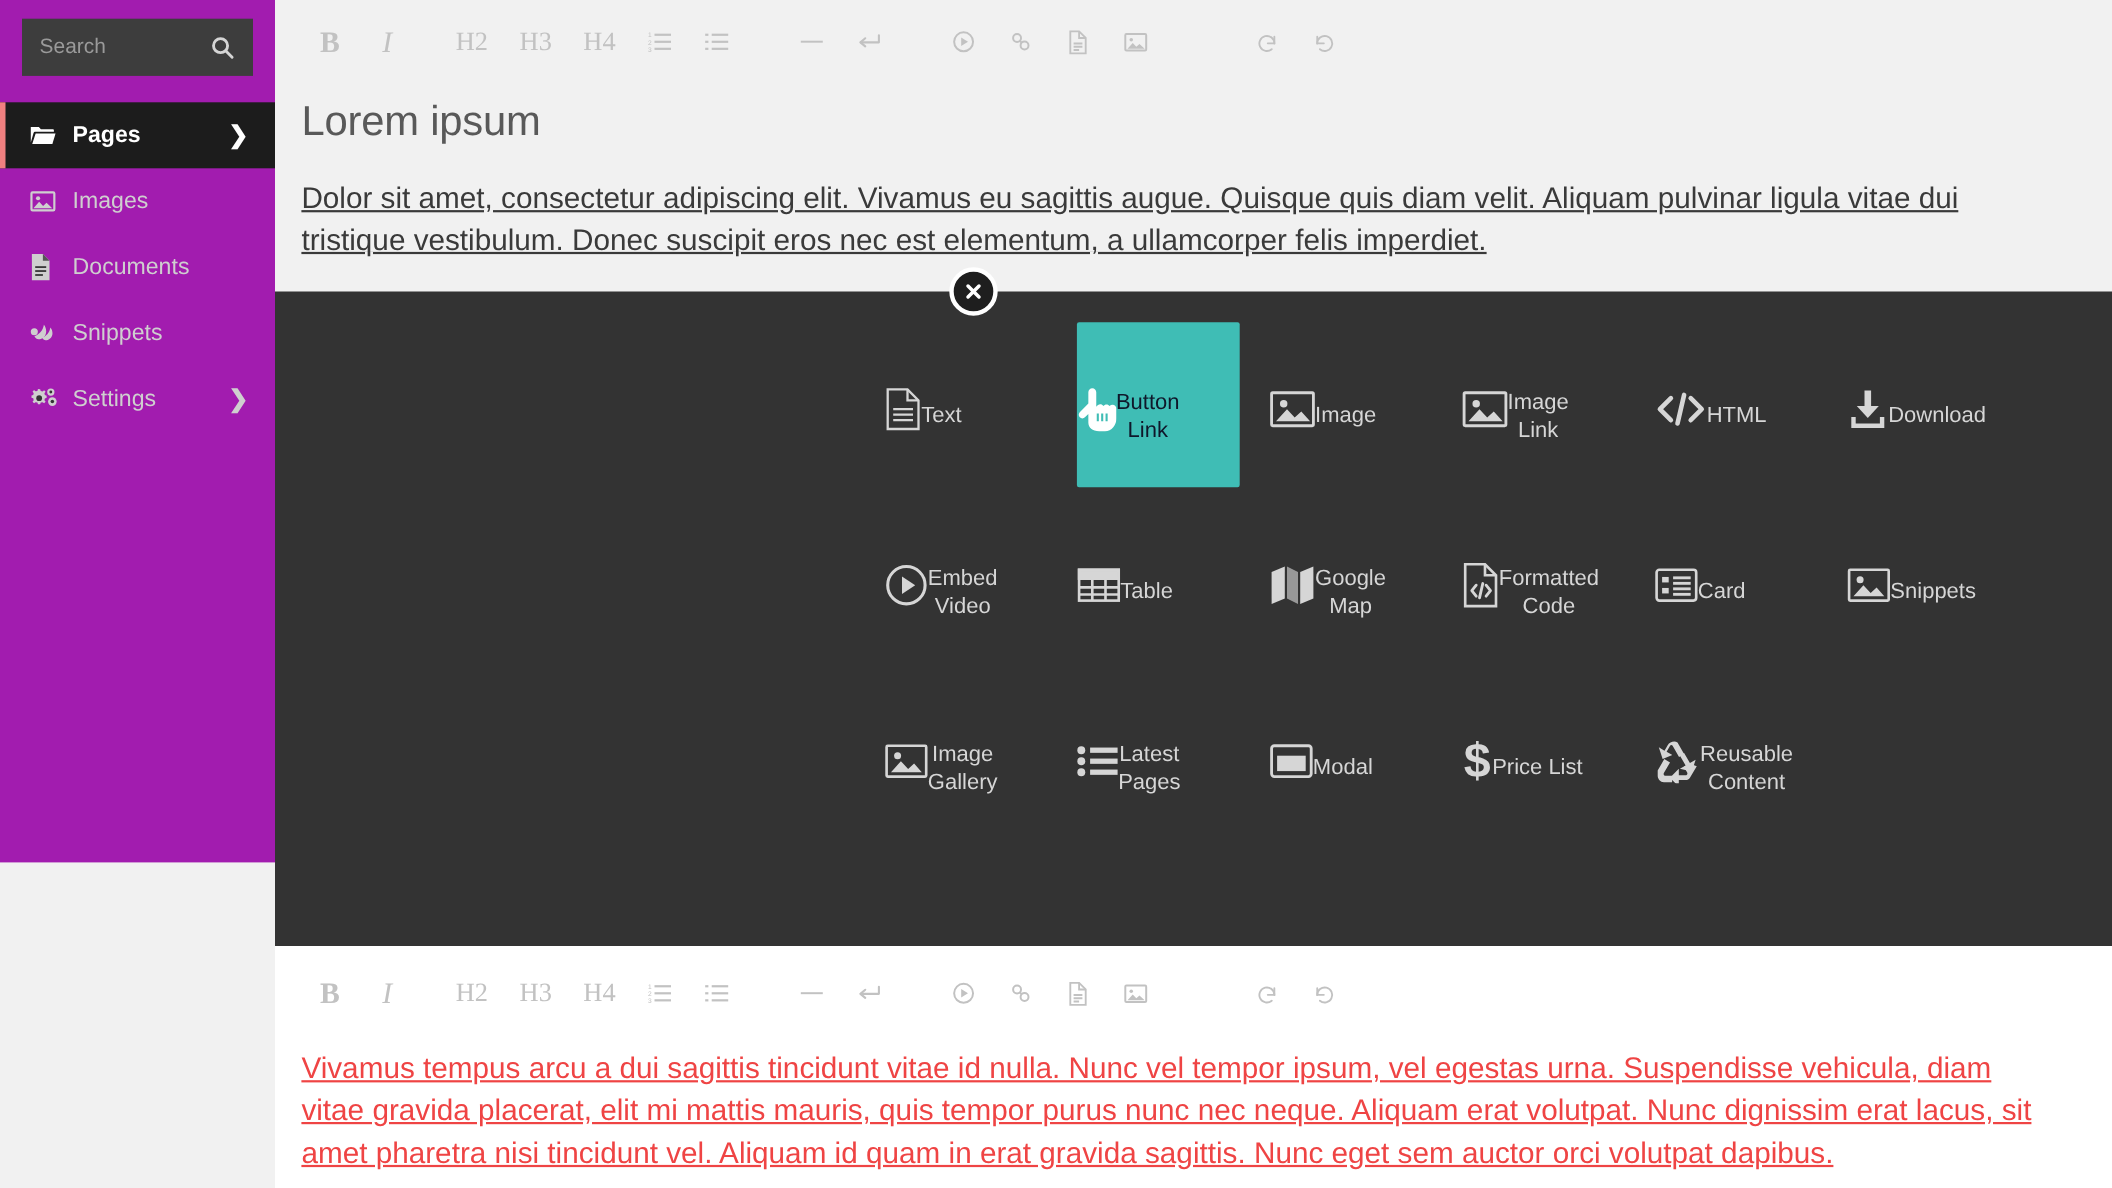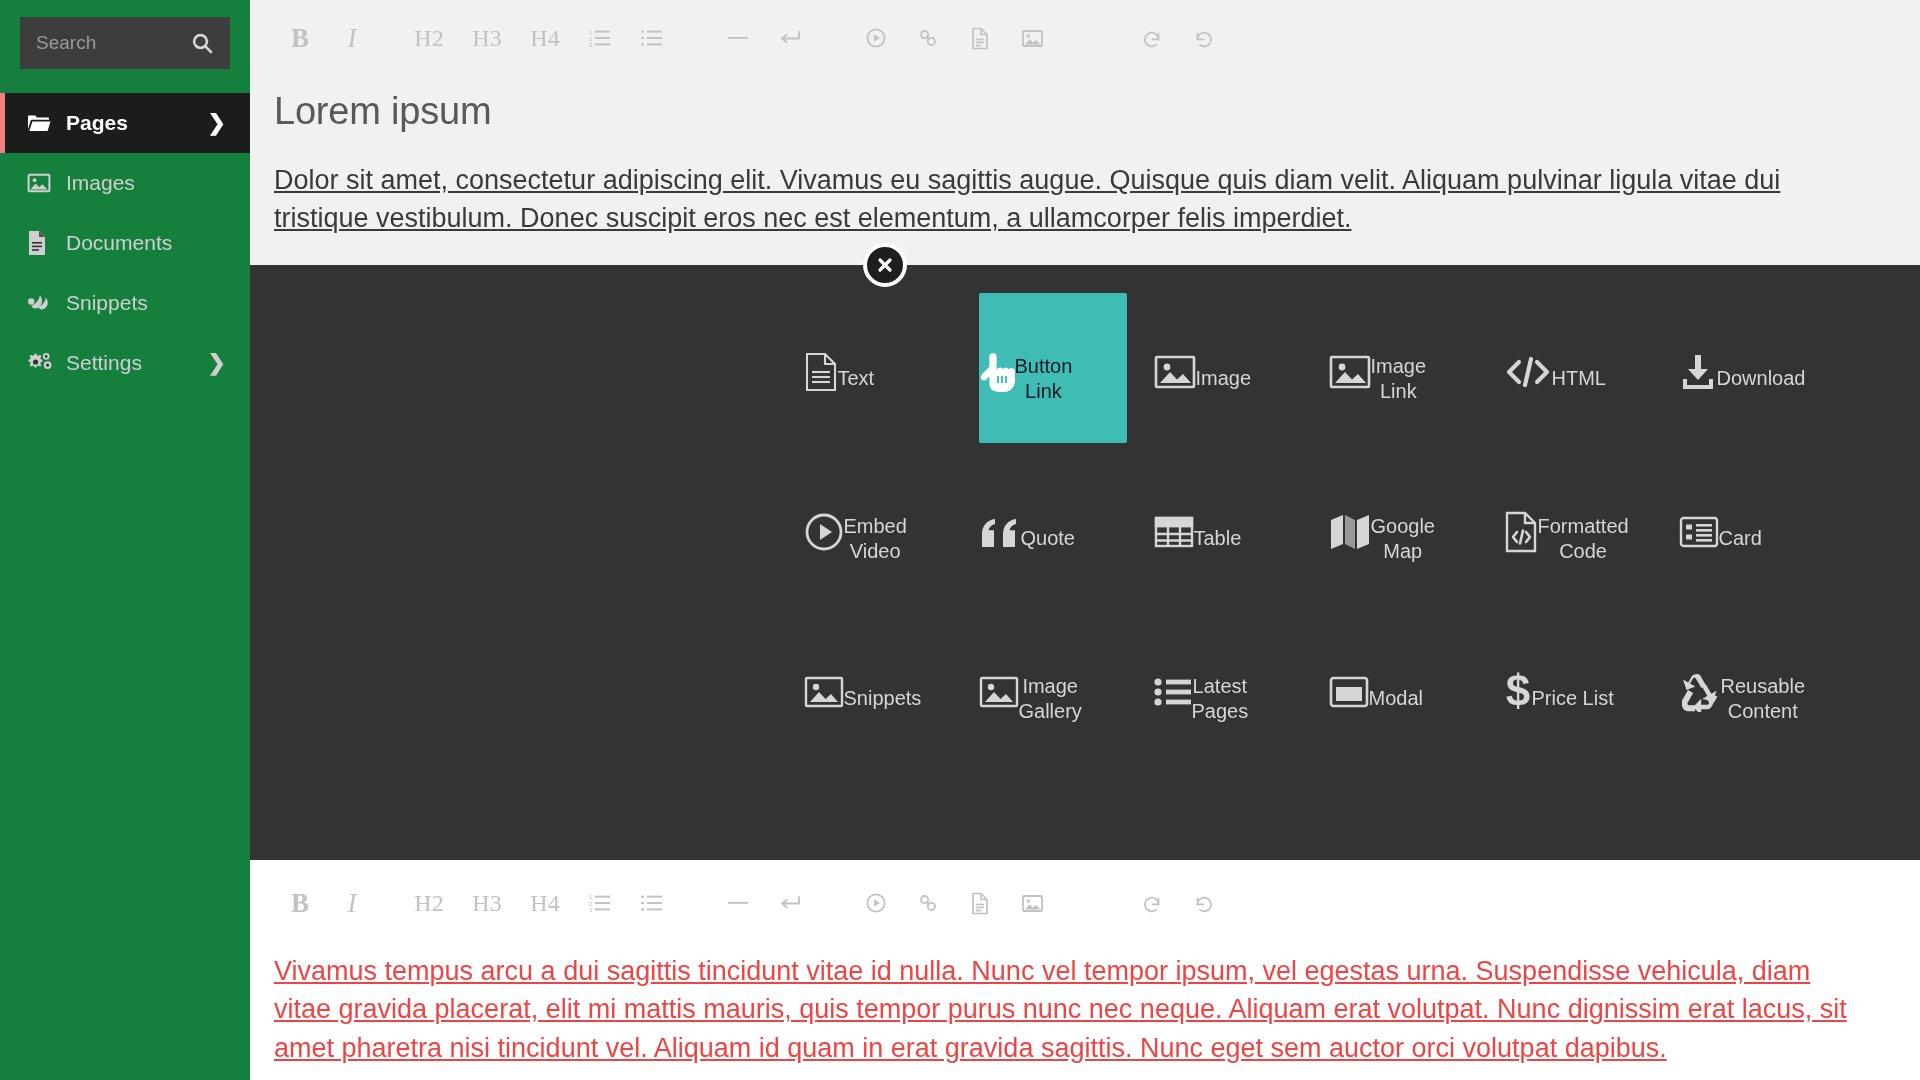--- a/index.html
+++ b/index.html
@@ -6,22 +6,22 @@
   html, body {
     width: 1920px; height: 1080px;
     overflow: hidden;
     font-family: "Liberation Sans", sans-serif;
     background: #f1f1f1;
   }
   .app { position: relative; width: 1920px; height: 1080px; display: flex; }
 
   
   .sidebar {
-    width: 250px; height: 1080px;
-    background: #15803d;
+    width: 250px; height: 784px;
+    background: #a21caf;
     flex: 0 0 250px;
     position: relative;
     z-index: 5;
   }
   .search-wrap { padding: 17px 20px 0 20px; }
   .search-box {
     position: relative;
     height: 52px;
     background: #3d3d3d;
     display: flex; align-items: center;
@@ -431,29 +431,20 @@
           <span class="tile-ico">
             <svg width="40" height="40" viewBox="0 0 40 40" fill="none" stroke="currentColor" stroke-width="2.8">
               <circle cx="20" cy="20" r="17"></circle>
                 <path d="M16 12l12 8-12 8z" fill="currentColor" stroke="none"></path>
             </svg>
           </span>
           <span class="tile-label">Embed
 Video</span>
         </div>
 
-        <div class="tile">
-          <span class="tile-ico">
-            <svg width="42" height="32" viewBox="0 0 42 32" fill="currentColor">
-              <path d="M3 18c0-8 5-14 13-15v5c-4 1-6 3.6-6.4 6.3H15V31H3z"></path>
-              <path d="M24 18c0-8 5-14 13-15v5c-4 1-6 3.6-6.4 6.3H36V31H24z"></path>
-            </svg>
-          </span>
-          <span class="tile-label">Quote</span>
-        </div>
 
         <div class="tile">
           <span class="tile-ico">
             <svg width="40" height="34" viewBox="0 0 40 34" fill="none" stroke="currentColor" stroke-width="2.4">
               <rect x="2" y="3" width="36" height="28"></rect>
               <line x1="2" y1="11" x2="38" y2="11"></line>
                 <line x1="2" y1="19" x2="38" y2="19"></line>
                 <line x1="2" y1="25.5" x2="38" y2="25.5"></line>
               <line x1="14" y1="11" x2="14" y2="31"></line>
                 <line x1="26" y1="11" x2="26" y2="31"></line>

